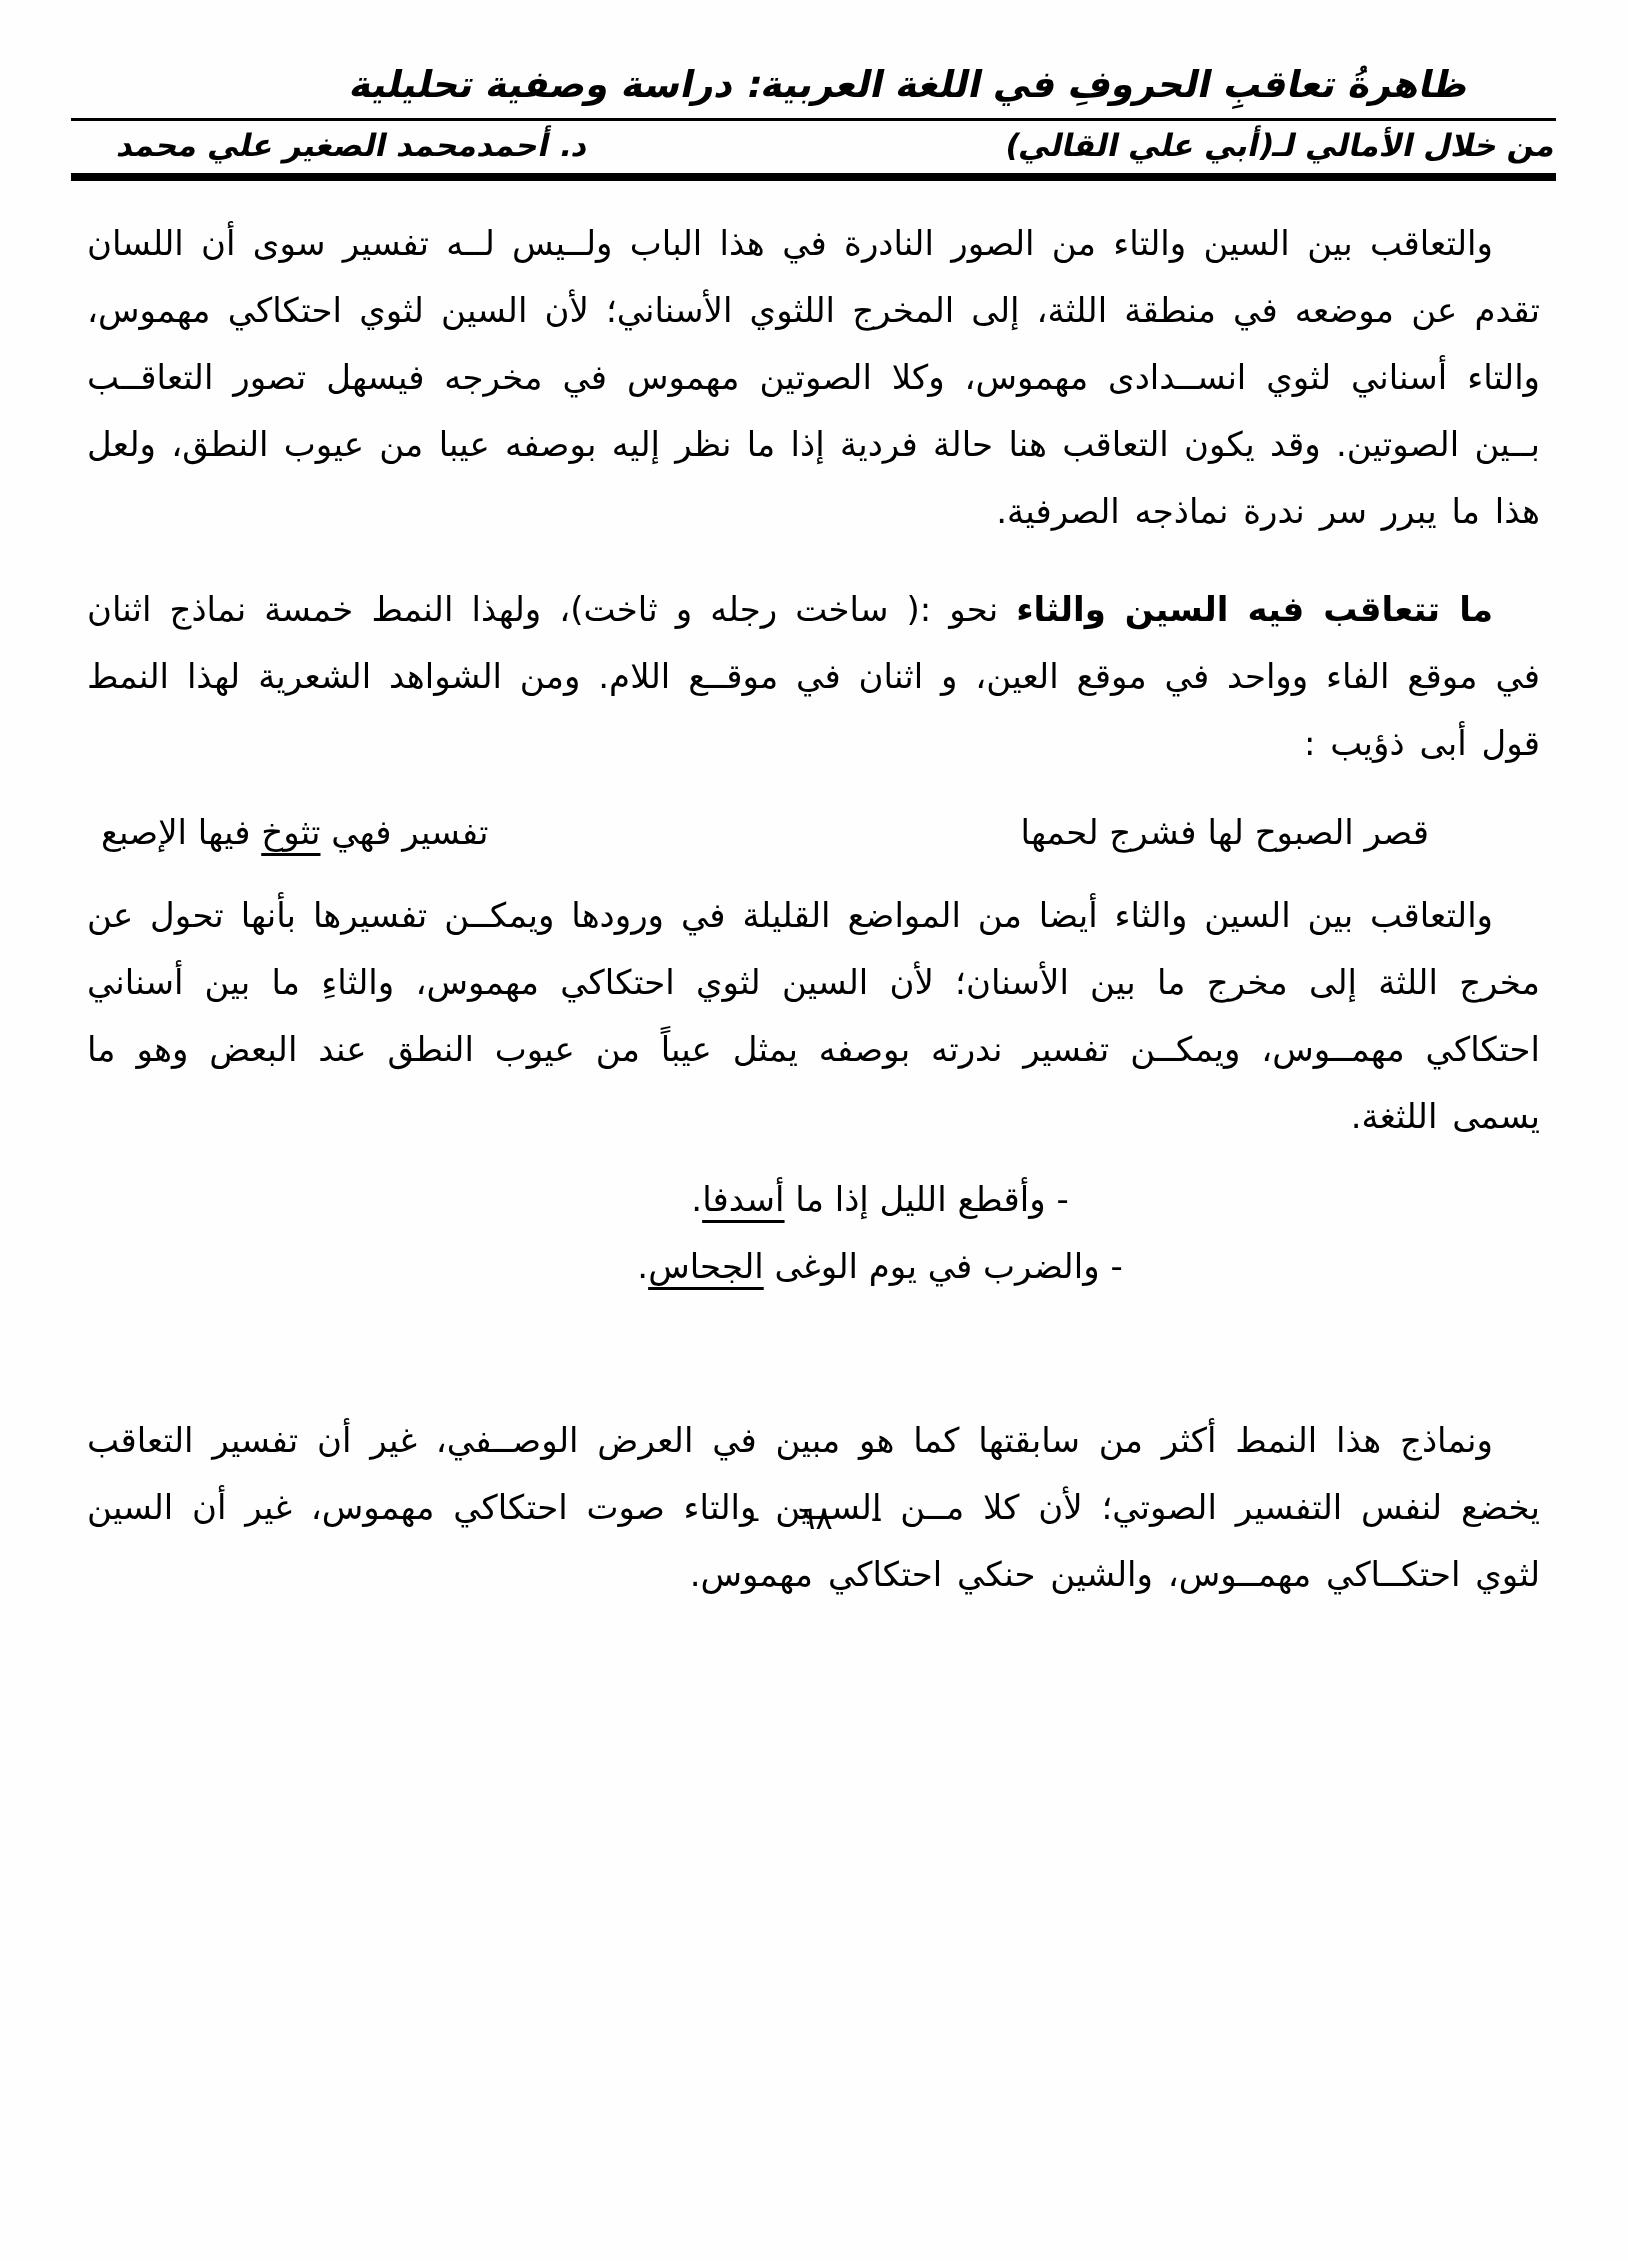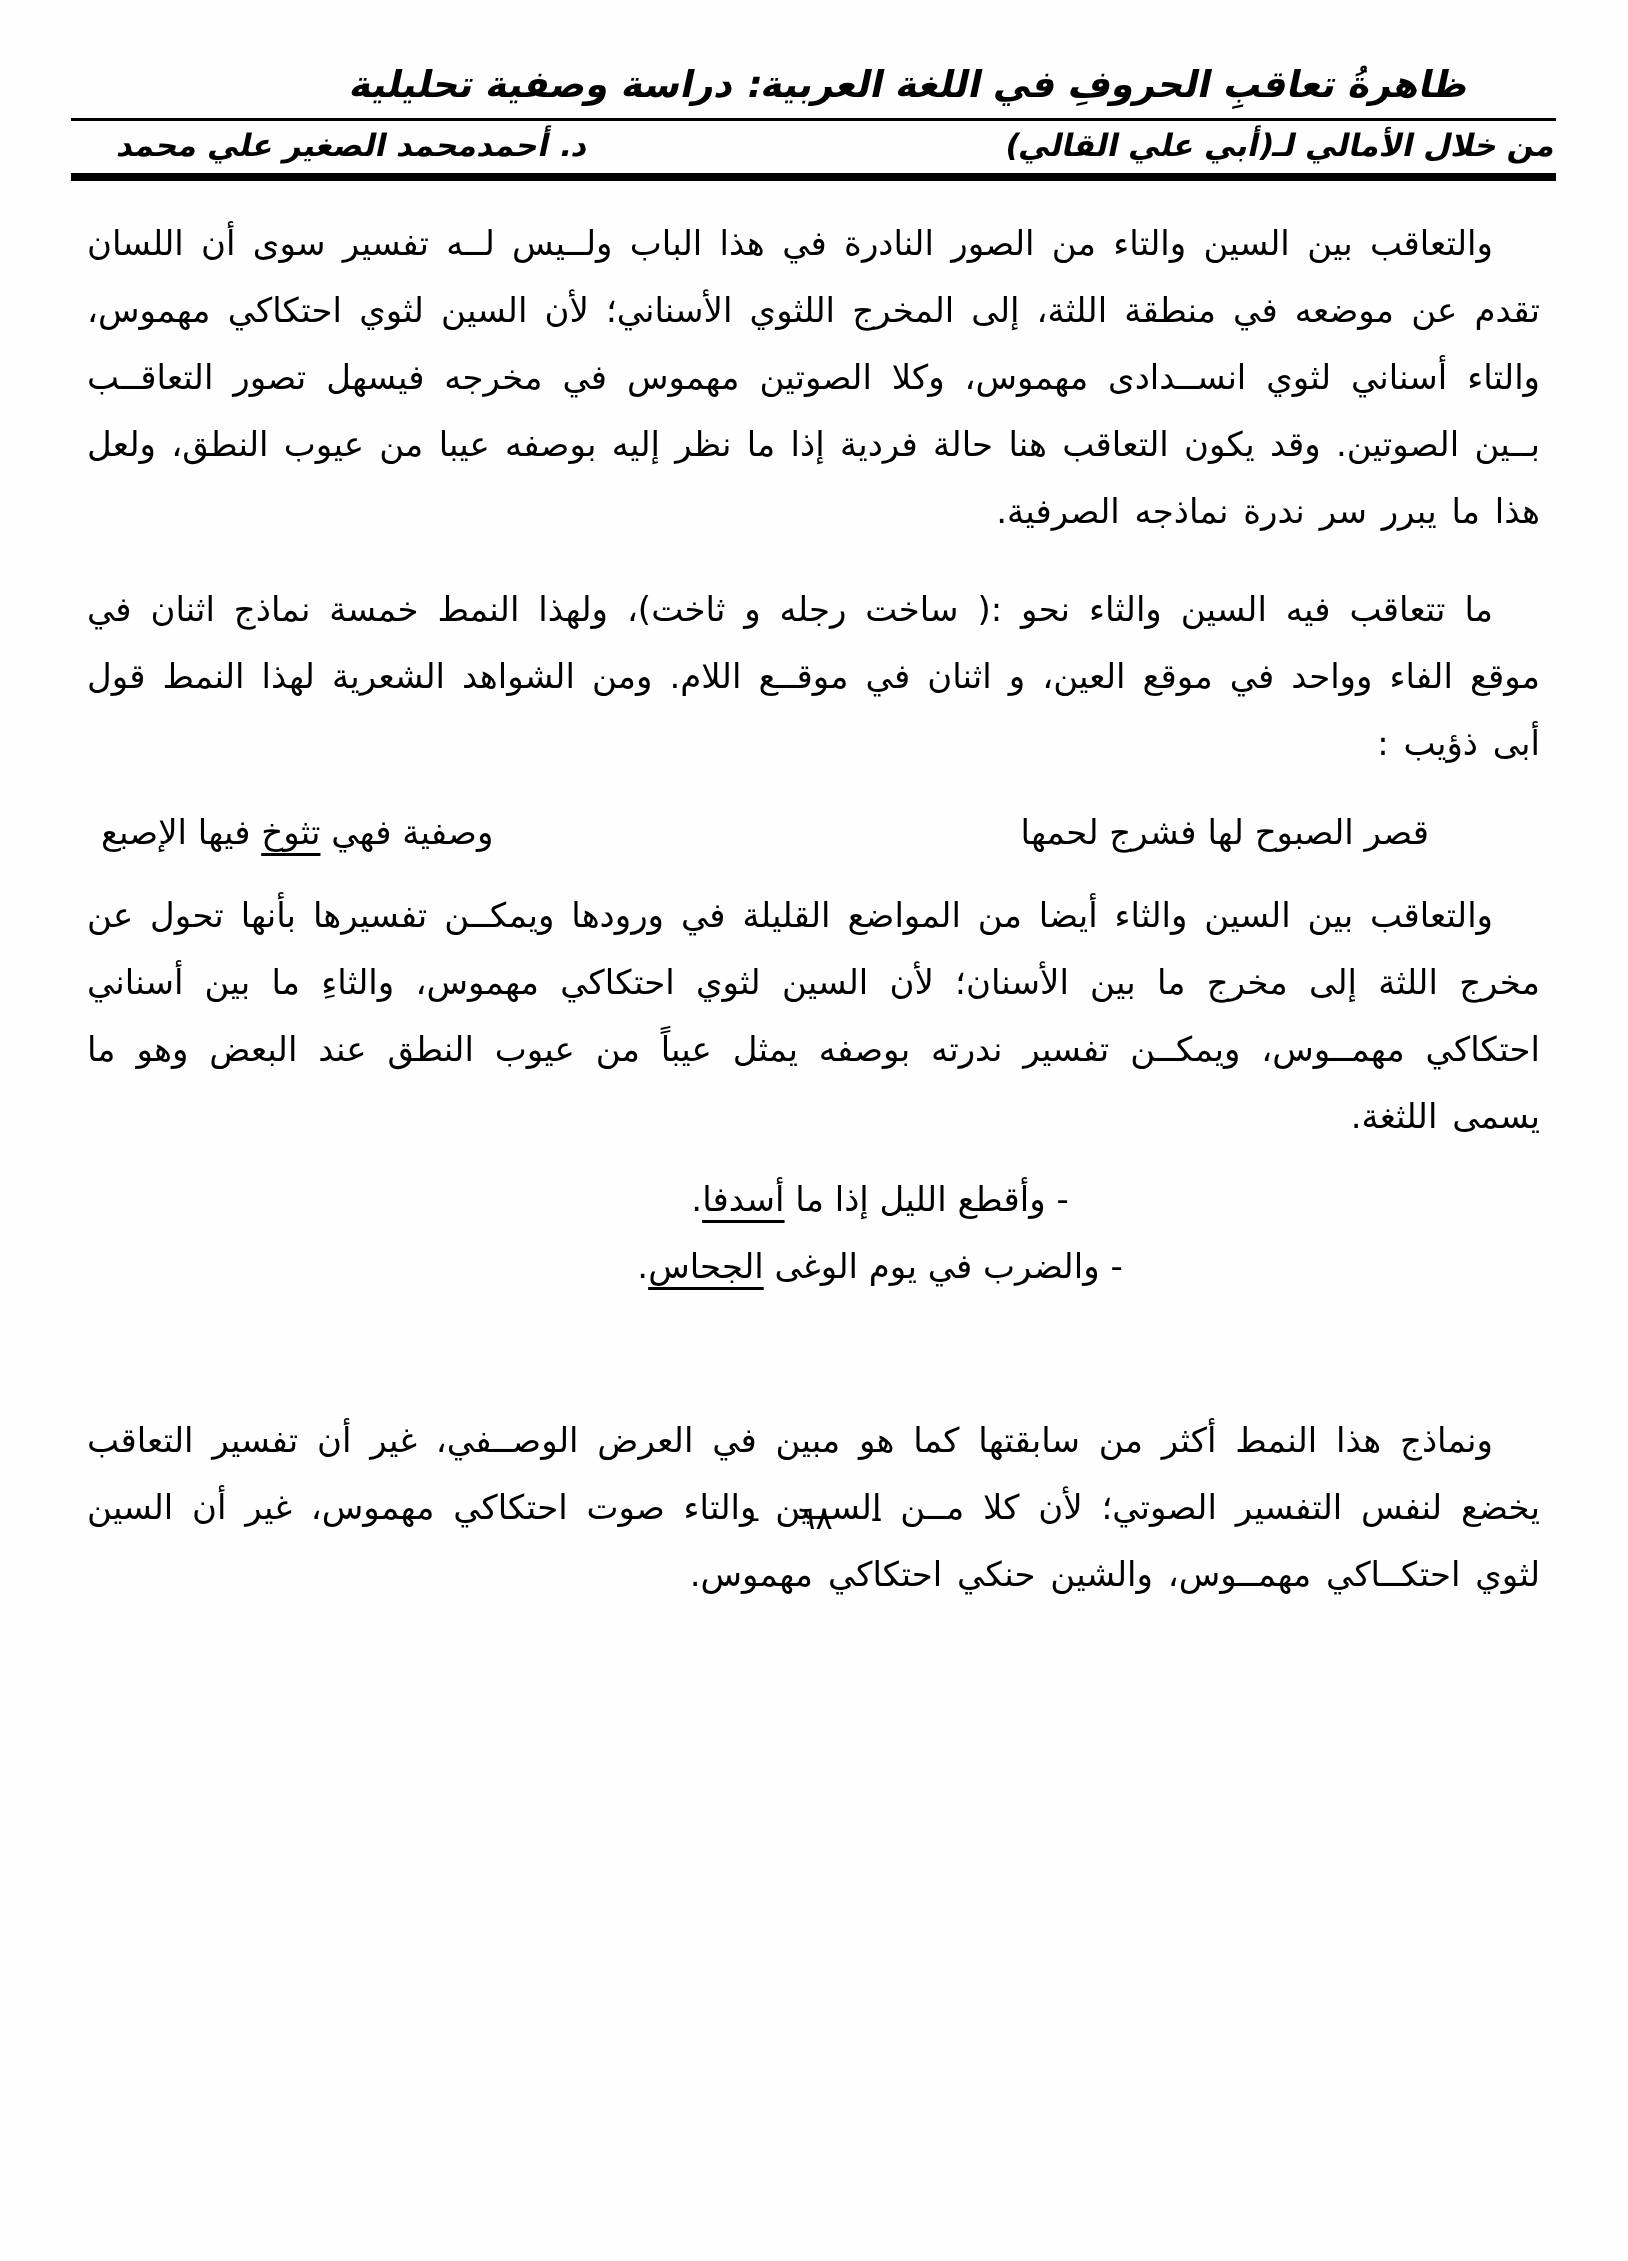--- a/index.html
+++ b/index.html
@@ -54,21 +54,21 @@
     margin-top: 29px;
     font-size: 34px;
     line-height: 67px;
   }
   .para {
     margin: 16px;
     text-align: justify;
     text-indent: 47px;
     word-spacing: 4px;
   }
-  .para b { font-weight: normal; }
+  .para b { font-weight: bold; }
   .gap-top    { margin-top: 31px; }
   .gap-top-md { margin-top: 61px; }
   .gap-top-lg { margin-top: 107px; }
   .verse {
     display: flex;
     justify-content: space-between;
     padding: 5.3px 127px 0 30px;
     white-space: nowrap;
   }
   .list-item {
@@ -110,21 +110,21 @@
     <main class="body-text">
 
       <p class="para">والتعاقب بين السين والتاء من الصور النادرة في هذا الباب ولــيس لــه تفسير سوى أن اللسان تقدم عن موضعه في منطقة اللثة، إلى المخرج اللثوي الأسناني؛ لأن السين لثوي احتكاكي مهموس، والتاء أسناني لثوي انســدادى مهموس، وكلا الصوتين مهموس في مخرجه فيسهل تصور التعاقــب بــين الصوتين. وقد يكون التعاقب هنا حالة فردية إذا ما نظر إليه بوصفه عيبا من عيوب النطق، ولعل هذا ما يبرر سر ندرة نماذجه الصرفية.</p>
 
       <p class="para gap-top">
         <b>ما تتعاقب فيه السين والثاء</b><span> نحو :( ساخت رجله و ثاخت)، ولهذا النمط خمسة نماذج اثنان في موقع الفاء وواحد في موقع العين، و اثنان في موقــع اللام. ومن الشواهد الشعرية لهذا النمط  قول أبى ذؤيب :</span>
       </p>
 
       <div class="verse">
         <span>قصر الصبوح لها فشرج لحمها</span>
-        <span><span>وصفية فهي </span><u>تثوخ</u><span> فيها الإصبع</span></span>
+        <span><span>تفسير فهي </span><u>تثوخ</u><span> فيها الإصبع</span></span>
       </div>
 
       <p class="para">والتعاقب بين السين والثاء أيضا من المواضع القليلة في ورودها ويمكــن تفسيرها بأنها تحول عن مخرج اللثة إلى مخرج ما بين الأسنان؛ لأن السين لثوي احتكاكي مهموس، والثاءِ ما بين أسناني احتكاكي مهمــوس، ويمكــن تفسير ندرته بوصفه يمثل عيباً من عيوب النطق عند البعض وهو ما يسمى اللثغة.</p>
 
 
       <div class="list-item">
         <span>- وأقطع الليل إذا ما </span><u>أسدفا</u><span>.</span>
       </div>
       <div class="list-item">
         <span>- والضرب في يوم الوغى </span><u>الجحاس</u><span>.</span>

